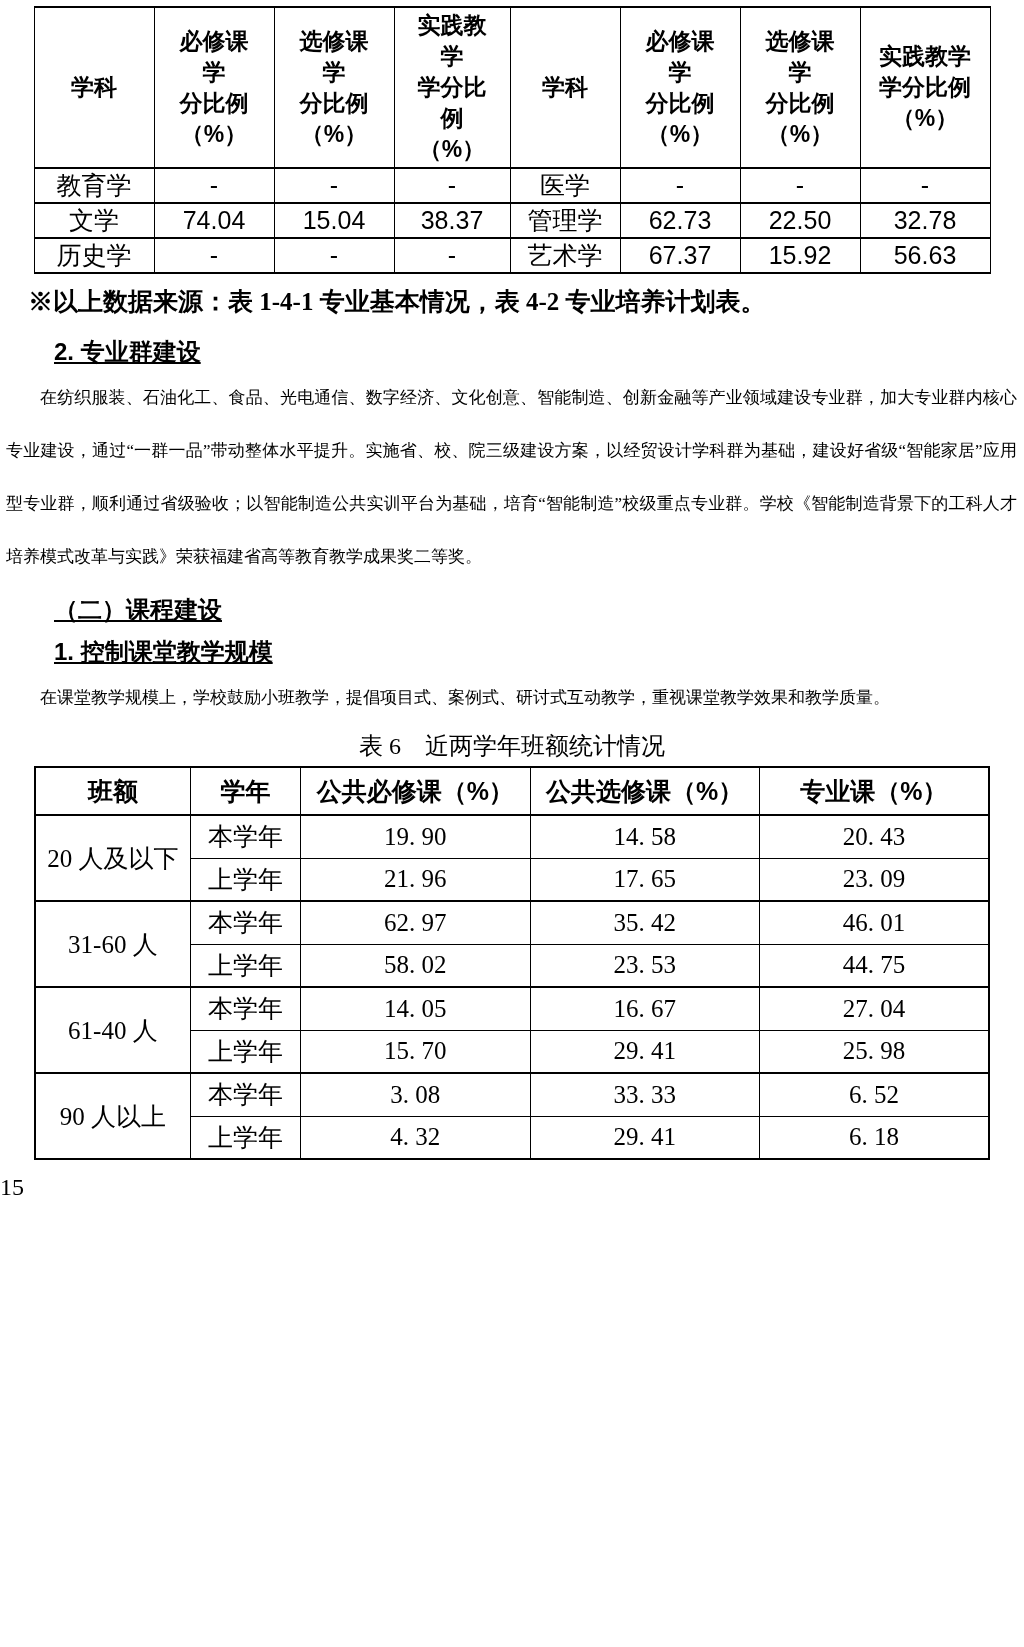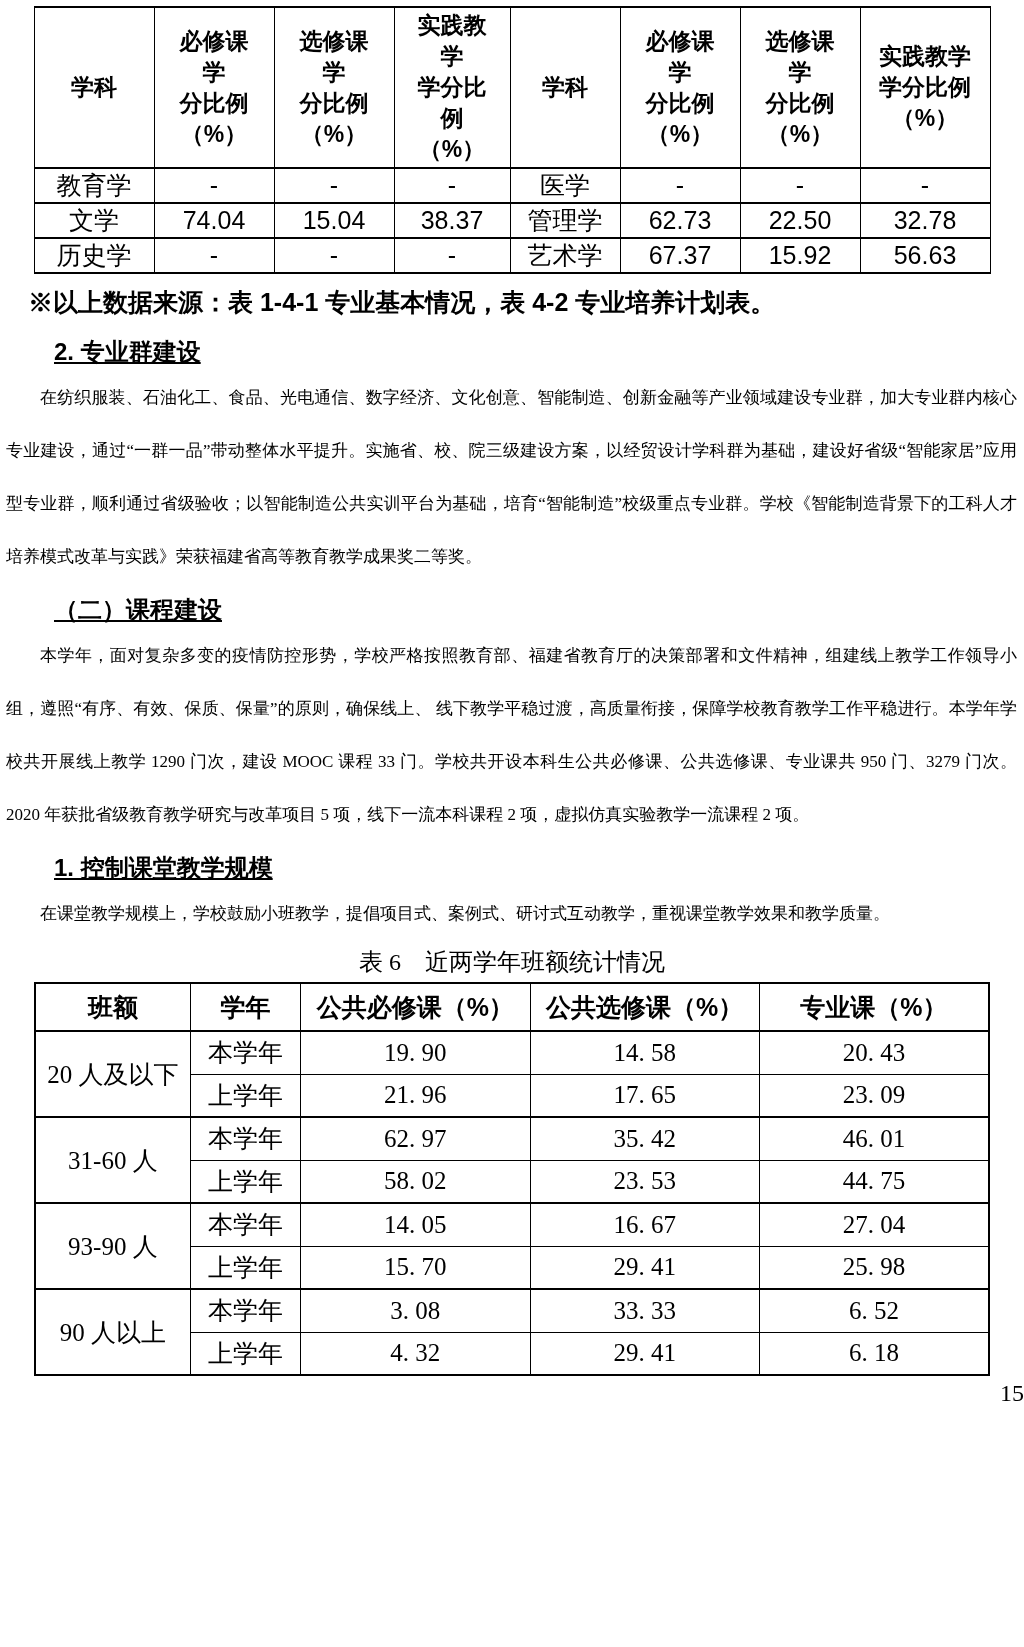--- a/index.html
+++ b/index.html
@@ -25,21 +25,21 @@
     font-family: "Liberation Sans", "DejaVu Sans", sans-serif;
     font-weight: bold; font-size: 23px; line-height: 31px;
     white-space: pre-line; height: 99px; padding: 2px 16px;
   }
   .subject-table td { height: 30px; font-size: 25px; }
   .subject-table td.num { font-family: "Liberation Sans", "DejaVu Sans", sans-serif; }
 
   
   .footnote {
     margin: 12px 0 0 28px;
-    font-family: Liberation Sans, sans-serif;
+    font-family: Liberation Serif, serif;
     font-weight: bold; font-size: 25px; line-height: 32px;
   }
   .heading {
     font-family: "Liberation Sans", "DejaVu Sans", sans-serif;
     font-weight: bold; font-size: 24px; line-height: 30px;
     margin: 19px 0 0 54px;
     text-decoration: underline;
   }
   .heading.tight { margin-top: 12px; }
   .para {
@@ -59,21 +59,21 @@
     text-align: center; vertical-align: middle; overflow: hidden;
   }
   .class-table thead th {
     font-family: "Liberation Sans", "DejaVu Sans", sans-serif;
     font-weight: bold; font-size: 25px; height: 48px;
     border-bottom: 2px solid #000;
   }
   .class-table tbody td { font-size: 25px; height: 43px; }
   .class-table tbody tr:first-child td { border-top: 2px solid #000; }
 
-  .page-num { margin-top: 4px; text-align: right; font-size: 24px; line-height: 26px; padding-left: 17px; }
+  .page-num { margin-top: 14px; text-align: left; font-size: 24px; line-height: 26px; }
 </style>
 </head>
 <body>
 
 <div class="page">
 
   <table class="subject-table">
     <colgroup>
       <col style="width:120px">
         <col style="width:120px">
@@ -141,21 +141,20 @@
       </tr>
     </tbody>
   </table>
 
   <div class="footnote">※以上数据来源：表 1-4-1 专业基本情况，表 4-2 专业培养计划表。</div>
 
   <div class="heading">2. 专业群建设</div>
   <p class="para">在纺织服装、石油化工、食品、光电通信、数字经济、文化创意、智能制造、创新金融等产业领域建设专业群，加大专业群内核心专业建设，通过“一群一品”带动整体水平提升。实施省、校、院三级建设方案，以经贸设计学科群为基础，建设好省级“智能家居”应用型专业群，顺利通过省级验收；以智能制造公共实训平台为基础，培育“智能制造”校级重点专业群。学校《智能制造背景下的工科人才培养模式改革与实践》荣获福建省高等教育教学成果奖二等奖。</p>
 
   <div class="heading tight">（二）课程建设</div>
-  <p class="para">本学年，面对复杂多变的疫情防控形势，学校严格按照教育部、福建省教育厅的决策部署和文件精神，组建线上教学工作领导小组，遵照“有序、有效、保质、保量”的原则，确保线上、 线下教学平稳过渡，高质量衔接，保障学校教育教学工作平稳进行。本学年学校共开展线上教学 1290 门次，建设 MOOC 课程 33 门。学校共开设本科生公共必修课、公共选修课、专业课共 950 门、3279 门次。2020 年获批省级教育教学研究与改革项目 5 项，线下一流本科课程 2 项，虚拟仿真实验教学一流课程 2 项。</p>
 
   <div class="heading tight">1. 控制课堂教学规模</div>
   <p class="para">在课堂教学规模上，学校鼓励小班教学，提倡项目式、案例式、研讨式互动教学，重视课堂教学效果和教学质量。</p>
 
   <div class="t6-caption">表 6　近两学年班额统计情况</div>
 
   <table class="class-table">
     <colgroup>
       <col style="width:155px">
         <col style="width:110px">
@@ -197,21 +196,21 @@
       </tr>
       <tr>
         <td>上学年</td>
         <td>58. 02</td>
         <td>23. 53</td>
         <td>44. 75</td>
       </tr>
     </tbody>
     <tbody>
       <tr>
-        <td rowspan="2">93-90 人</td>
+        <td rowspan="2">61-40 人</td>
         <td>本学年</td>
         <td>14. 05</td>
         <td>16. 67</td>
         <td>27. 04</td>
       </tr>
       <tr>
         <td>上学年</td>
         <td>15. 70</td>
         <td>29. 41</td>
         <td>25. 98</td>

